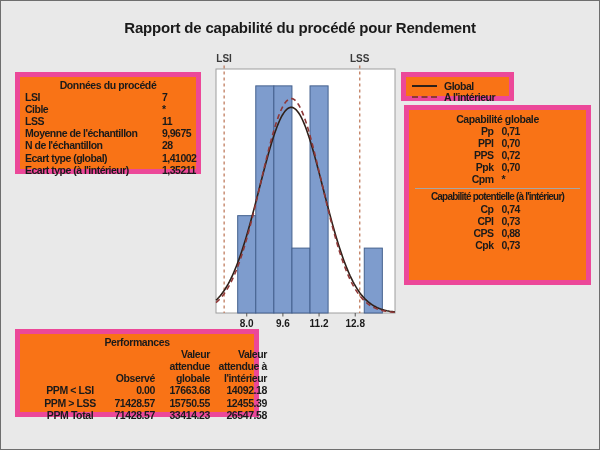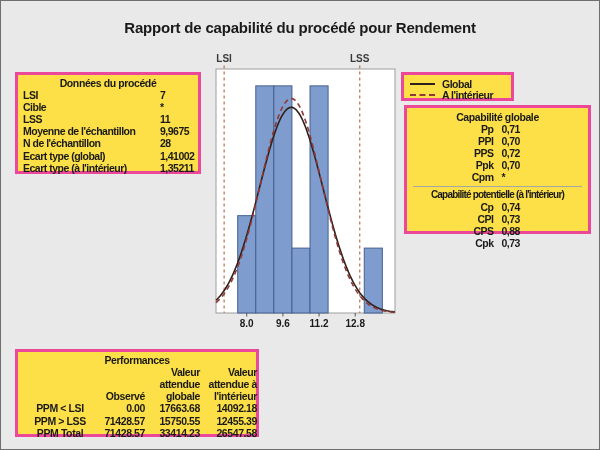--- a/index.html
+++ b/index.html
@@ -1,35 +1,35 @@
 <!DOCTYPE html>
 <html><head>
 <meta charset="utf-8">
 <style>
   html,body{margin:0;padding:0;background:#d4d4d4;}
   .report{position:relative;width:600px;height:450px;background:#e9e9e9;border:1px solid #6e6e6e;
           box-sizing:border-box;font-family:"Liberation Sans",sans-serif;color:#1a1a1a;overflow:hidden;}
   .report-title{position:absolute;top:18px;left:0;width:100%;text-align:center;
                 font-size:15px;font-weight:700;letter-spacing:-0.2px;}
-  .panel{position:absolute;background:#fde047;border:3px solid #ec4899;box-sizing:border-box;
+  .panel{position:absolute;background:#f97316;border:5px solid #ec4899;box-sizing:border-box;
          font-size:10.5px;font-weight:600;letter-spacing:-0.5px;line-height:12.1px;}
   .panel-title{text-align:center;font-weight:700;letter-spacing:-0.4px;}
   .process-panel{left:14px;top:71px;width:186px;height:102px;padding:2px 5px;}
   .kv-row{display:grid;grid-template-columns:137px 1fr;}
   .legend-panel{left:400px;top:71px;width:113px;height:29px;padding:3px 6px;}
   .legend-row{display:flex;align-items:center;gap:7px;height:11.5px;}
   .legend-line{width:25px;height:0;border-top:2px solid #2f2019;}
   .legend-line.dashed{border-top:2px dashed #8f3838;}
-  .cap-panel{left:403px;top:104px;width:187px;height:129px;padding:3px 11px;}
+  .cap-panel{left:403px;top:104px;width:187px;height:180px;padding:3px 11px;}
   .stat-row{display:grid;grid-template-columns:1fr 1fr;column-gap:8px;}
   .stat-name{text-align:right;}
   .stat-value{text-align:left;}
   .cap-sep{border:none;border-top:1px solid #a6a6a6;margin:2px -5px;}
   .cap-title-within{letter-spacing:-0.8px;font-size:10px;}
-  .perf-panel{left:14px;top:348px;width:244px;height:88px;padding:2px 5px;}
+  .perf-panel{left:14px;top:328px;width:244px;height:88px;padding:2px 13px;}
   .perf-table{width:100%;border-collapse:collapse;font-size:10.5px;font-weight:600;
               letter-spacing:-0.4px;table-layout:fixed;}
   .perf-table th{white-space:pre-line;text-align:right;vertical-align:bottom;font-weight:600;
                  line-height:12px;padding:0;}
   .perf-table td{text-align:right;line-height:12.4px;padding:0;}
   .perf-table th:first-child,.perf-table td:first-child{text-align:center;}
   #chart{position:absolute;left:205px;top:48px;}
   #chart text{font-family:"Liberation Sans",sans-serif;font-size:10px;font-weight:700;fill:#1a1a1a;}
   #chart text.spec-label{fill:#3a3a3a;}
 </style>

